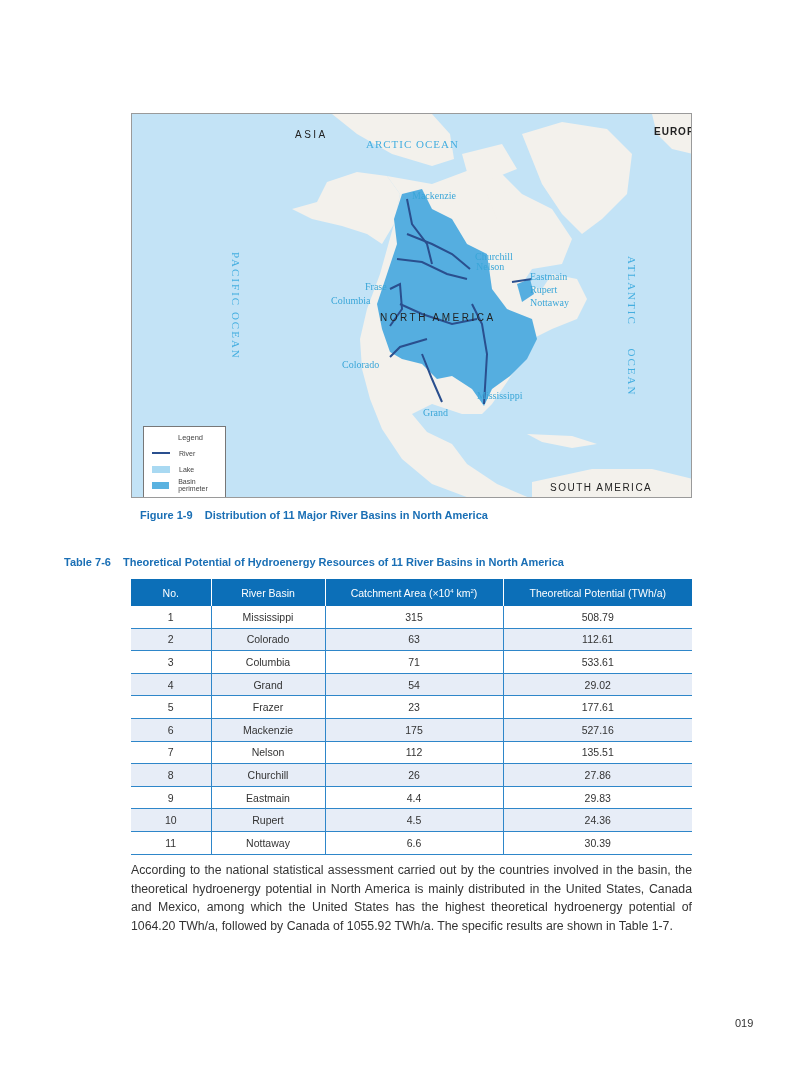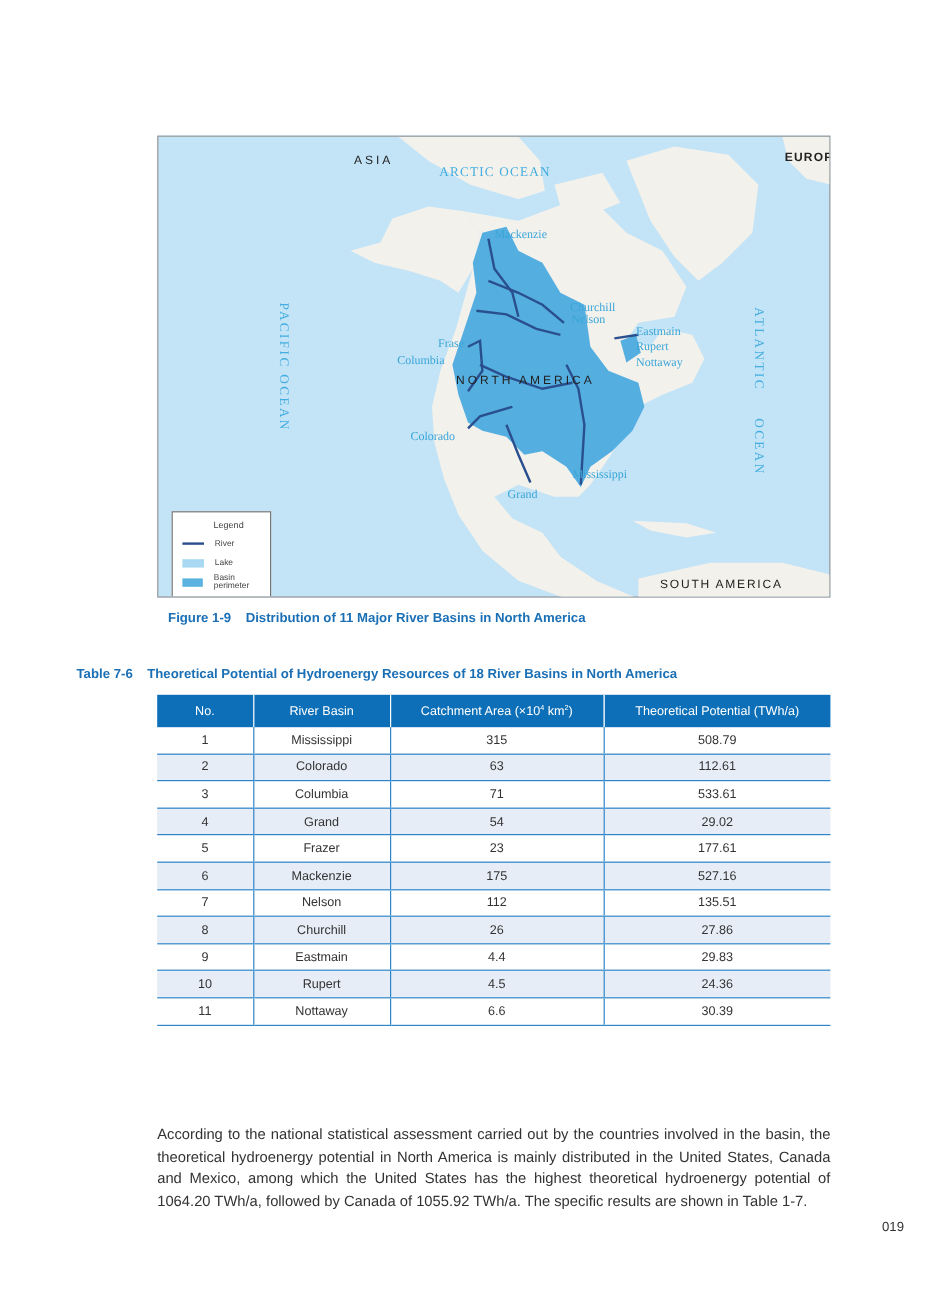--- a/index.html
+++ b/index.html
@@ -27,21 +27,21 @@
   #tbl { position: absolute; left: 131px; top: 579px; width: 561px; border-collapse: collapse; font-size: 10.5px; }
   #tbl th { background: #0c6fb8; color: #fff; font-weight: normal; height: 27px; padding: 0; border-left: 1px solid #ffffff; }
   #tbl th:first-child { border-left: none; }
   #tbl td { height: 21.6px; padding: 0; text-align: center; border-bottom: 1.5px solid #2e86c9; border-left: 1.5px solid #2e86c9; color: #333; }
   #tbl td:first-child { border-left: none; }
   #tbl tr.alt td { background: #e7edf7; }
   #tbl tr.total td { background: #0c6fb8; color: #fff; border-left: 1px solid #fff; border-bottom: none; height: 23px; }
   #tbl tr.total td:first-child { border-left: none; }
   sup { font-size: 6px; }
 
-  #para { position: absolute; left: 131px; top: 936px; width: 561px; font-size: 12.3px; line-height: 18.5px; text-align: justify; color: #333; }
+  #para { position: absolute; left: 131px; top: 861px; width: 561px; font-size: 12.3px; line-height: 18.5px; text-align: justify; color: #333; }
   #pagenum { position: absolute; left: 735px; top: 1017px; font-size: 11px; color: #333; }
 </style>
 </head>
 <body>
 
 <div id="map">
   <svg width="561" height="385" viewBox="0 0 561 385">
 
     <path d="M200,0 L300,0 L318,20 L322,45 L300,52 L260,40 L225,20 Z" fill="#f3f1ec"></path>
 
@@ -113,21 +113,21 @@
   </div>
 </div>
 
 <div class="caption" style="top:509px;">
   <span class="num">Figure 1-9</span>
   <span>Distribution of 11 Major River Basins in North America</span>
 </div>
 
 <div class="caption" style="top:556px;">
   <span class="num">Table 7-6</span>
-  <span>Theoretical Potential of Hydroenergy Resources of 18 River Basins in North America</span>
+  <span>Theoretical Potential of Hydroenergy Resources of 11 River Basins in North America</span>
 </div>
 
 <table id="tbl">
   <colgroup>
       <col style="width:80px">
       <col style="width:114px">
       <col style="width:178px">
       <col style="width:189px">
     </colgroup>
   <thead>

